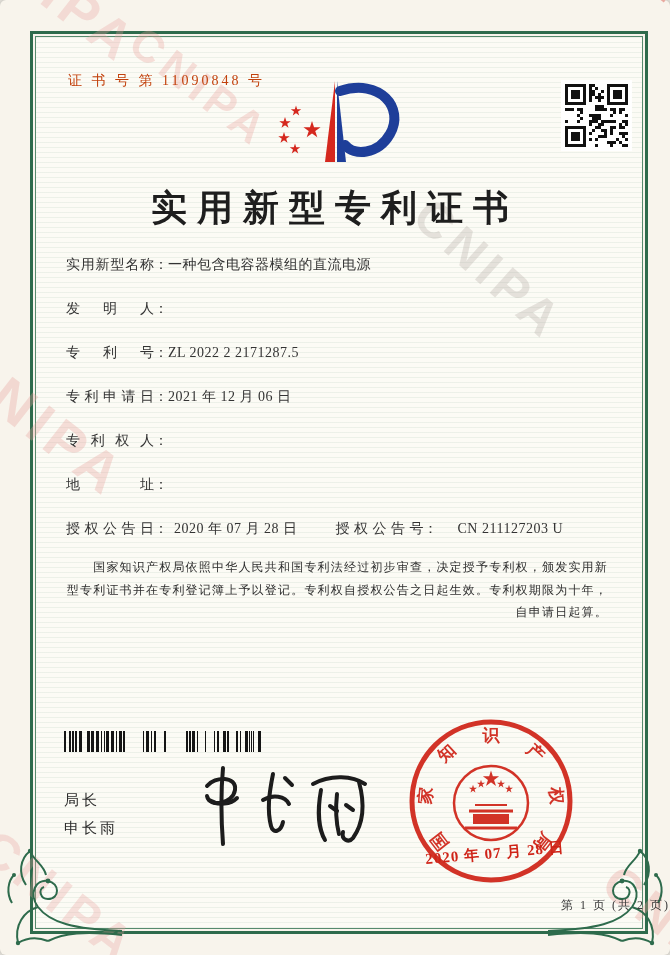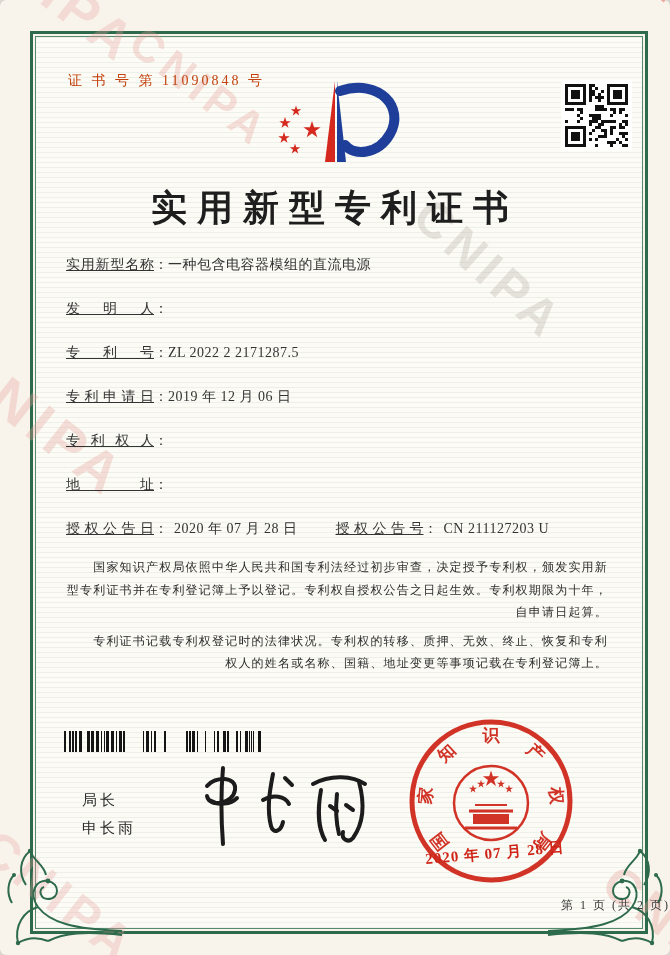--- a/index.html
+++ b/index.html
@@ -27,31 +27,31 @@
   .wm6{left:-32px; top:868px; font-size:50px; color:rgba(231,160,155,.30);}
   .wm7{left:590px; top:903px; font-size:50px; color:rgba(231,160,155,.35);}
   .content{position:absolute; inset:0; z-index:3;}
   .cert-no{position:absolute; left:68px; top:72px; font-size:14px; letter-spacing:3px; color:#c2410c;}
   .logo{position:absolute; left:250px; top:78px;}
   .qr{position:absolute; left:561px; top:80px; background:#fff; padding:4px;}
   .title{position:absolute; left:0; top:164px; width:100%; text-align:center;
     font-size:36px; font-weight:bold; letter-spacing:10px; color:#1e1e1e;margin-top:20px;}
   .fields{position:absolute; left:66px; top:254px; width:540px; font-size:14px; color:#333;}
   .frow{display:flex; margin-bottom:23px; line-height:21px;}
-  .flabel{display:inline-block; width:88px; text-align:justify; text-align-last:justify; flex:0 0 88px;text-decoration:underline;}
+  .flabel{display:inline-block; width:88px; text-align:justify; text-align-last:justify; flex:0 0 88px;}
   .fcolon{flex:0 0 14px;}
   .fvalue{margin-left:0; width:412px; letter-spacing:.5px;}
   .grow{display:flex; line-height:21px;}
   .gpair{display:flex;}
   .gpair.second{margin-left:38px;justify-content:flex-end;}
   .paras{position:absolute; left:66px; top:556px; width:542px; font-size:12px;
     line-height:22.5px; letter-spacing:1.2px; color:#2e2e2e;text-align:right;}
   .paras p{margin:0 0 6px 0; text-indent:2em;}
   .barcode{position:absolute; left:64px; top:731px;}
-  .director{position:absolute; left:82px; top:786px; font-size:15px; letter-spacing:3px;
+  .director{position:absolute; left:64px; top:786px; font-size:15px; letter-spacing:3px;
     line-height:28px; color:#2b2b2b;}
   .signature{position:absolute; left:185px; top:760px;}
   .seal{position:absolute; left:405px; top:715px; opacity:.93;}
   .seal-date{position:absolute; left:410px; top:844px; width:170px; text-align:center;
     font-size:15px; font-weight:bold; letter-spacing:1px; transform:rotate(-5deg);}
   .footer{position:absolute; left:0; top:897px; width:100%; text-align:right;
     font-size:12px; letter-spacing:2px; color:#3a3a3a;}
   .ornament{position:absolute; z-index:2;}
   .orn-bl{left:4px; bottom:2px;}
   .orn-br{right:4px; bottom:2px; transform:scaleX(-1);}
@@ -244,47 +244,46 @@
           <span class="fcolon">：</span>
       </div>
       <div class="frow">
         <span class="flabel">专利号</span>
           <span class="fcolon">：</span>
         <span class="fvalue">ZL 2022 2 2171287.5</span>
       </div>
       <div class="frow">
         <span class="flabel">专利申请日</span>
           <span class="fcolon">：</span>
-        <span class="fvalue">2019 年 12 月 06 日</span>
+        <span class="fvalue">2021 年 12 月 06 日</span>
       </div>
       <div class="frow">
         <span class="flabel">专利权人</span>
           <span class="fcolon">：</span>
       </div>
       <div class="frow">
         <span class="flabel">地址</span>
           <span class="fcolon">：</span>
       </div>
       <div class="grow">
         <span class="gpair">
           <span class="flabel">授权公告日</span>
             <span class="fcolon">：</span>
           <span style="margin-left:6px;letter-spacing:.5px">2020 年 07 月 28 日</span>
         </span>
         <span class="gpair second">
           <span class="flabel">授权公告号</span>
             <span class="fcolon">：</span>
-          <span style="margin-left:6px;letter-spacing:.5px">CN 211127203 U</span>
+          <span style="margin-left:20px;letter-spacing:.5px">CN 211127203 U</span>
         </span>
       </div>
     </div>
 
     <div class="paras">
       <p>国家知识产权局依照中华人民共和国专利法经过初步审查，决定授予专利权，颁发实用新型专利证书并在专利登记簿上予以登记。专利权自授权公告之日起生效。专利权期限为十年，自申请日起算。</p>
-      <p>专利证书记载专利权登记时的法律状况。专利权的转移、质押、无效、终止、恢复和专利权人的姓名或名称、国籍、地址变更等事项记载在专利登记簿上。</p>
     </div>
 
     <svg class="barcode" width="202" height="21" viewBox="0 0 202 21">
         <rect x="0" y="0" width="2" height="21" fill="#151515"></rect>
         <rect x="5" y="0" width="2" height="21" fill="#151515"></rect>
         <rect x="8" y="0" width="2" height="21" fill="#151515"></rect>
         <rect x="11" y="0" width="2" height="21" fill="#151515"></rect>
         <rect x="15" y="0" width="3" height="21" fill="#151515"></rect>
         <rect x="23" y="0" width="3" height="21" fill="#151515"></rect>
         <rect x="27" y="0" width="3" height="21" fill="#151515"></rect>

